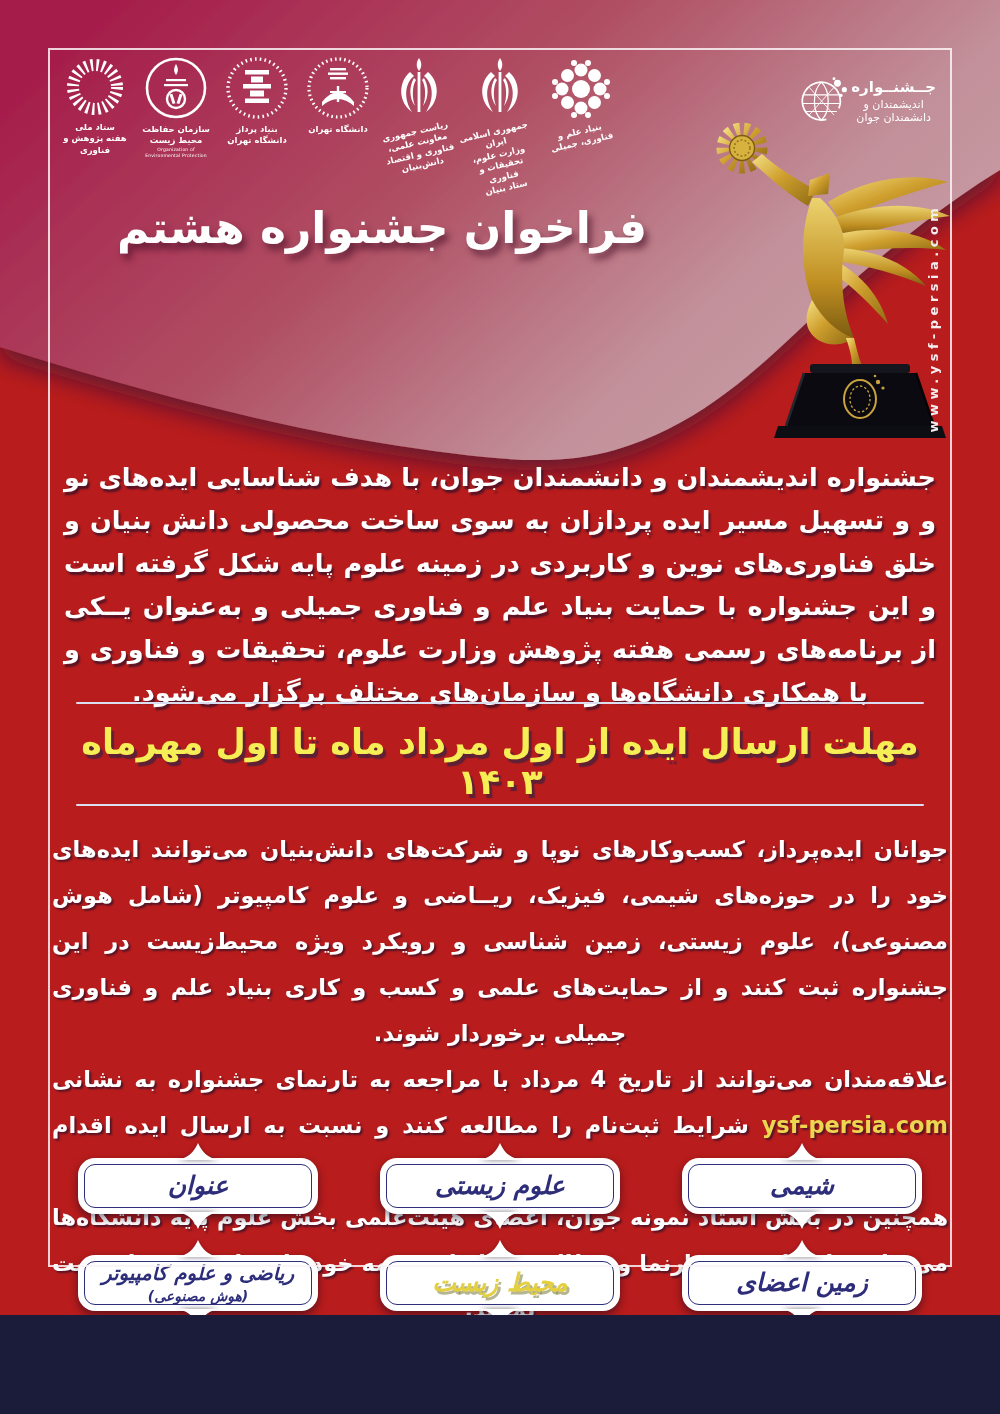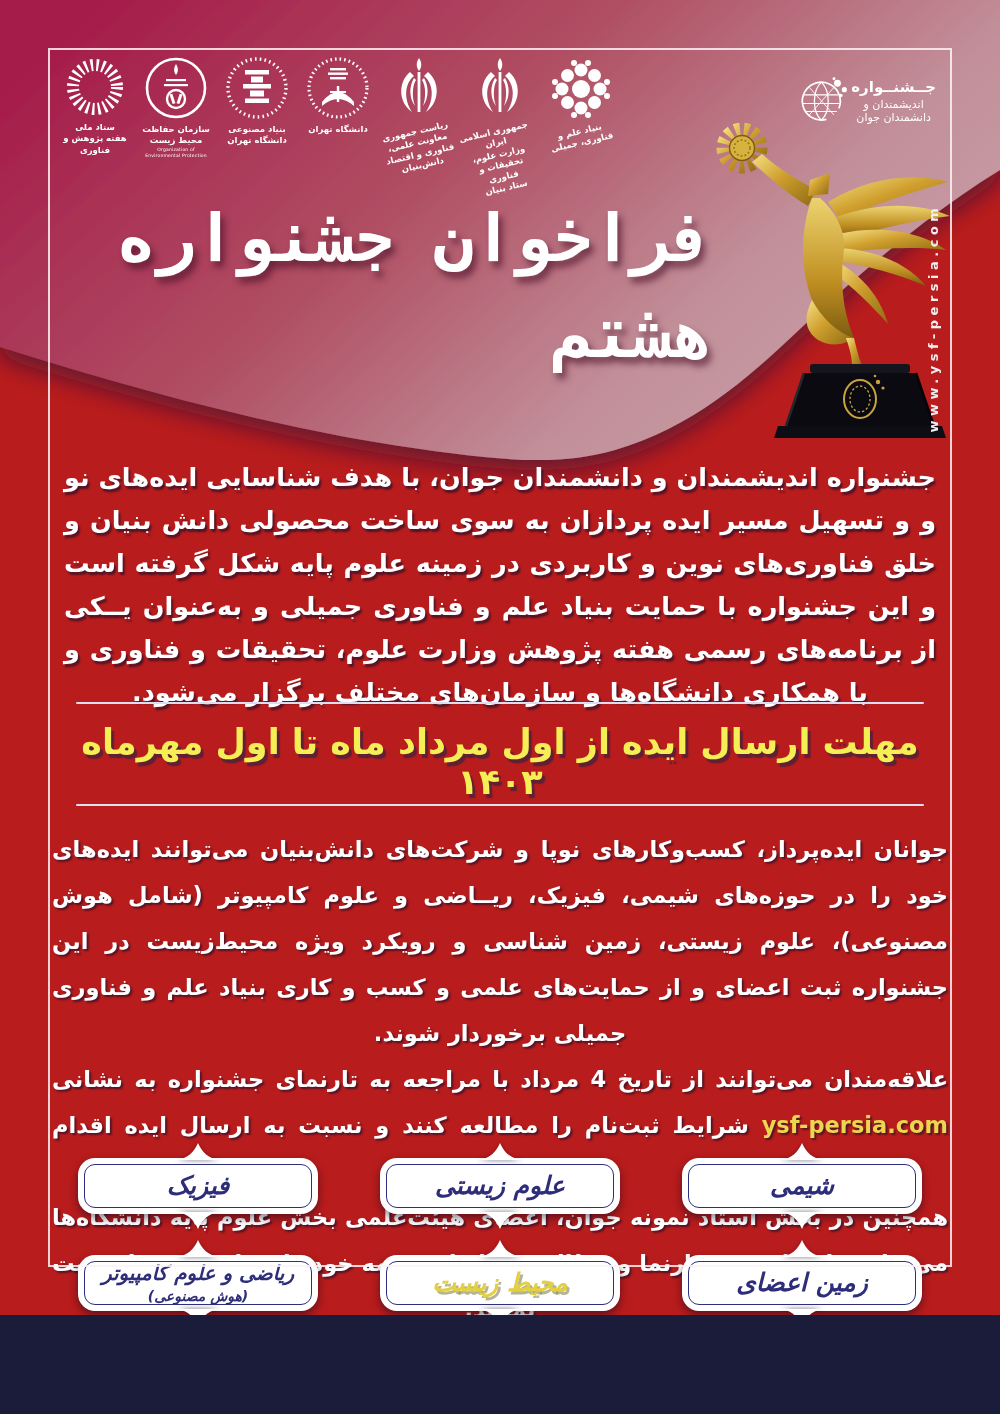--- a/index.html
+++ b/index.html
@@ -30,24 +30,23 @@
   .slant{transform:rotate(-13deg);transform-origin:center;}
   
   .festival-logo{position:absolute;top:58px;right:64px;z-index:10;width:140px;
     display:flex;flex-direction:row;align-items:center;}
   .festival-caption{color:#fff;text-align:center;direction:rtl;margin-top:2px;}
   .festival-caption .fl1{font-size:15px;font-weight:800;letter-spacing:1px;display:block;}
   .festival-caption .fl2{font-size:11px;font-weight:400;display:block;margin-top:2px;}
   
   .main-title{
     position:absolute;top:196px;left:52px;width:660px;z-index:10;
-    color:#fff;font-size:66px;font-weight:800;text-align:right;direction:rtl;
+    color:#fff;font-size:44px;font-weight:800;text-align:center;direction:rtl;
     line-height:1.45;letter-spacing:-1px;
     text-shadow:4px 6px 7px rgba(70,15,40,.65);
-    font-family:Liberation Mono, monospace;
   }
   
   .trophy{position:absolute;top:118px;left:700px;z-index:6;}
   
   .site-vertical{
     position:absolute;top:308px;right:-66px;width:260px;height:20px;z-index:12;
     transform:rotate(-90deg);
     color:#f3edf0;font-size:13px;font-weight:700;letter-spacing:4.5px;
     text-align:center;white-space:nowrap;
   }
@@ -159,21 +158,21 @@
     <div class="logo-item">
       <svg width="64" height="64" viewBox="0 0 64 64">
         <circle cx="32" cy="32" r="29" fill="none" stroke="#fff" stroke-width="3.4" stroke-dasharray="1.6 3.2"></circle>
         <rect x="20" y="14" width="24" height="4.5" fill="#fff"></rect>
         <rect x="26" y="20.5" width="12" height="6" fill="#fff"></rect>
         <rect x="18" y="28" width="28" height="4.5" fill="#fff"></rect>
         <rect x="25" y="34.5" width="14" height="6" fill="#fff"></rect>
         <rect x="20" y="42.5" width="24" height="4.5" fill="#fff"></rect>
       </svg>
       <div class="logo-caption">
-        <span>بنیاد مصنوعی دانشگاه تهران</span>
+        <span>بنیاد پرداز دانشگاه تهران</span>
       </div>
     </div>
 
     <div class="logo-item">
       <svg width="64" height="64" viewBox="0 0 64 64">
         <circle cx="32" cy="32" r="29" fill="none" stroke="#fff" stroke-width="3.2" stroke-dasharray="1.6 3"></circle>
         <rect x="24" y="12" width="16" height="2.4" fill="#fff"></rect>
         <rect x="22" y="16.5" width="20" height="2.4" fill="#fff"></rect>
         <rect x="24" y="21" width="16" height="2.4" fill="#fff"></rect>
         <path d="M16,46 Q32,26 48,46 L48,50 Q32,36 16,50 Z" fill="#fff"></path>
@@ -313,21 +312,21 @@
 
   <div class="site-vertical">www.ysf-persia.com</div>
 
   <div class="para1">جشنواره اندیشمندان و دانشمندان جوان، با هدف شناسایی ایده‌های نو و و تسهیل مسیر ایده پردازان به سوی ساخت محصولی دانش بنیان و خلق فناوری‌های نوین و کاربردی در زمینه علوم پایه شکل گرفته است و این جشنواره با حمایت بنیاد علم و فناوری جمیلی و به‌عنوان یــکی از برنامه‌های رسمی هفته پژوهش وزارت علوم، تحقیقات و فناوری و با همکاری دانشگاه‌ها و سازمان‌های مختلف برگزار می‌شود.</div>
 
   <div class="rule rule-top"></div>
   <div class="deadline">مهلت ارسال ایده از اول مرداد ماه تا اول مهرماه ۱۴۰۳</div>
   <div class="rule rule-bottom"></div>
 
   <div class="body-block">
-    <p>جوانان ایده‌پرداز، کسب‌وکارهای نوپا و شرکت‌های دانش‌بنیان می‌توانند ایده‌های خود را در حوزه‌های شیمی، فیزیک، ریــاضی و علوم کامپیوتر (شامل هوش مصنوعی)، علوم زیستی، زمین شناسی و رویکرد ویژه محیط‌زیست در این جشنواره ثبت اعضای و از حمایت‌های علمی و کسب و کاری بنیاد علم و فناوری جمیلی برخوردار شوند.</p>
+    <p>جوانان ایده‌پرداز، کسب‌وکارهای نوپا و شرکت‌های دانش‌بنیان می‌توانند ایده‌های خود را در حوزه‌های شیمی، فیزیک، ریــاضی و علوم کامپیوتر (شامل هوش مصنوعی)، علوم زیستی، زمین شناسی و رویکرد ویژه محیط‌زیست در این جشنواره ثبت کنند و از حمایت‌های علمی و کسب و کاری بنیاد علم و فناوری جمیلی برخوردار شوند.</p>
     <p><span>علاقه‌مندان می‌توانند از تاریخ 4 مرداد با مراجعه به تارنمای جشنواره به نشانی </span><span class="site-link">ysf-persia.com</span><span> شرایط ثبت‌نام را مطالعه کنند و نسبت به ارسال ایده اقدام نمایند.</span></p>
     <p>همچنین در بخش استاد نمونه جوان، اعضای هیئت‌علمی بخش علوم پایه دانشگاه‌ها می‌توانند با مراجعه به تارنما و مطالعه شرایط، رزومه خود را در این جشنواره ثبت نمایند.</p>
   </div>
 
   <div class="categories">
     <div class="cat-row">
       <div class="cat-btn">
         <span class="orn orn-top">
             <svg width="46" height="17" viewBox="0 0 46 17">
               <path d="M0,17 C13,16 19,9 23,0 C27,9 33,16 46,17 Z" fill="#fff"></path>
@@ -352,21 +351,21 @@
               <path d="M0,17 C13,16 19,9 23,0 C27,9 33,16 46,17 Z" fill="#fff"></path>
             </svg>
           </span>
       </div>
       <div class="cat-btn">
         <span class="orn orn-top">
             <svg width="46" height="17" viewBox="0 0 46 17">
               <path d="M0,17 C13,16 19,9 23,0 C27,9 33,16 46,17 Z" fill="#fff"></path>
             </svg>
           </span>
-        <span class="cat-label">فیزیک</span>
+        <span class="cat-label">عنوان</span>
         <span class="orn orn-bottom">
             <svg width="46" height="17" viewBox="0 0 46 17">
               <path d="M0,17 C13,16 19,9 23,0 C27,9 33,16 46,17 Z" fill="#fff"></path>
             </svg>
           </span>
       </div>
     </div>
     <div class="cat-row">
       <div class="cat-btn">
         <span class="orn orn-top">

